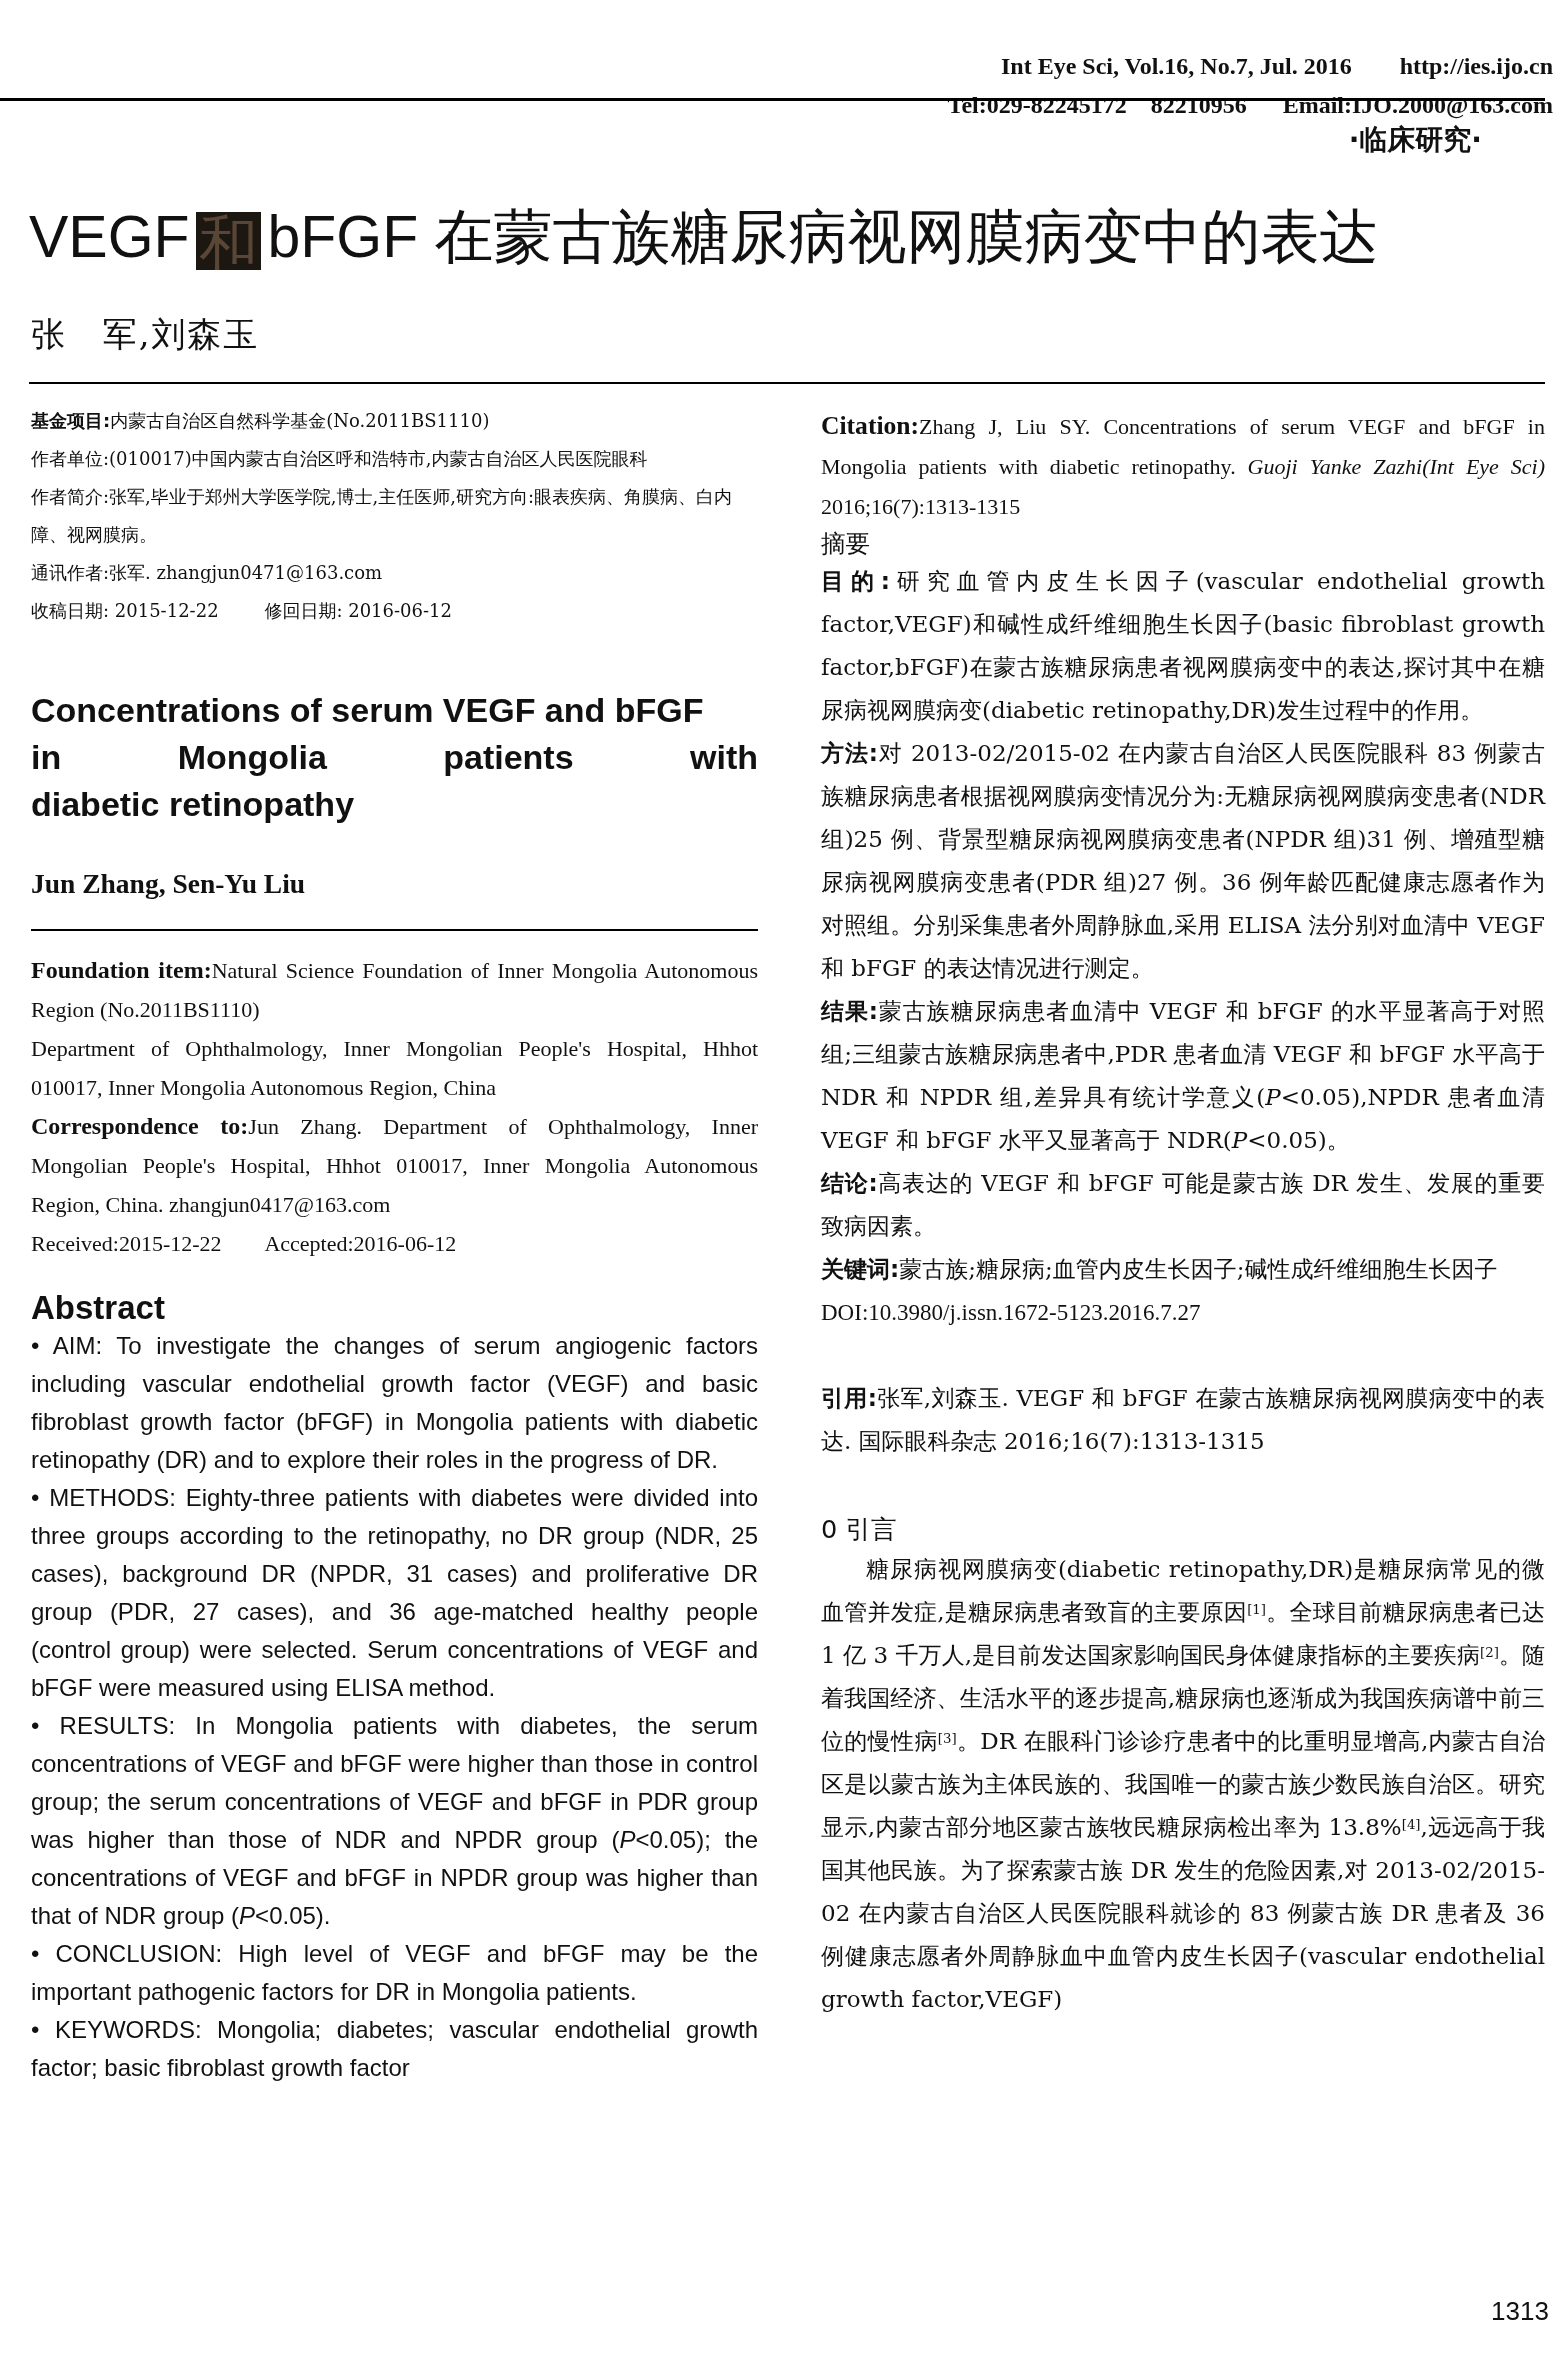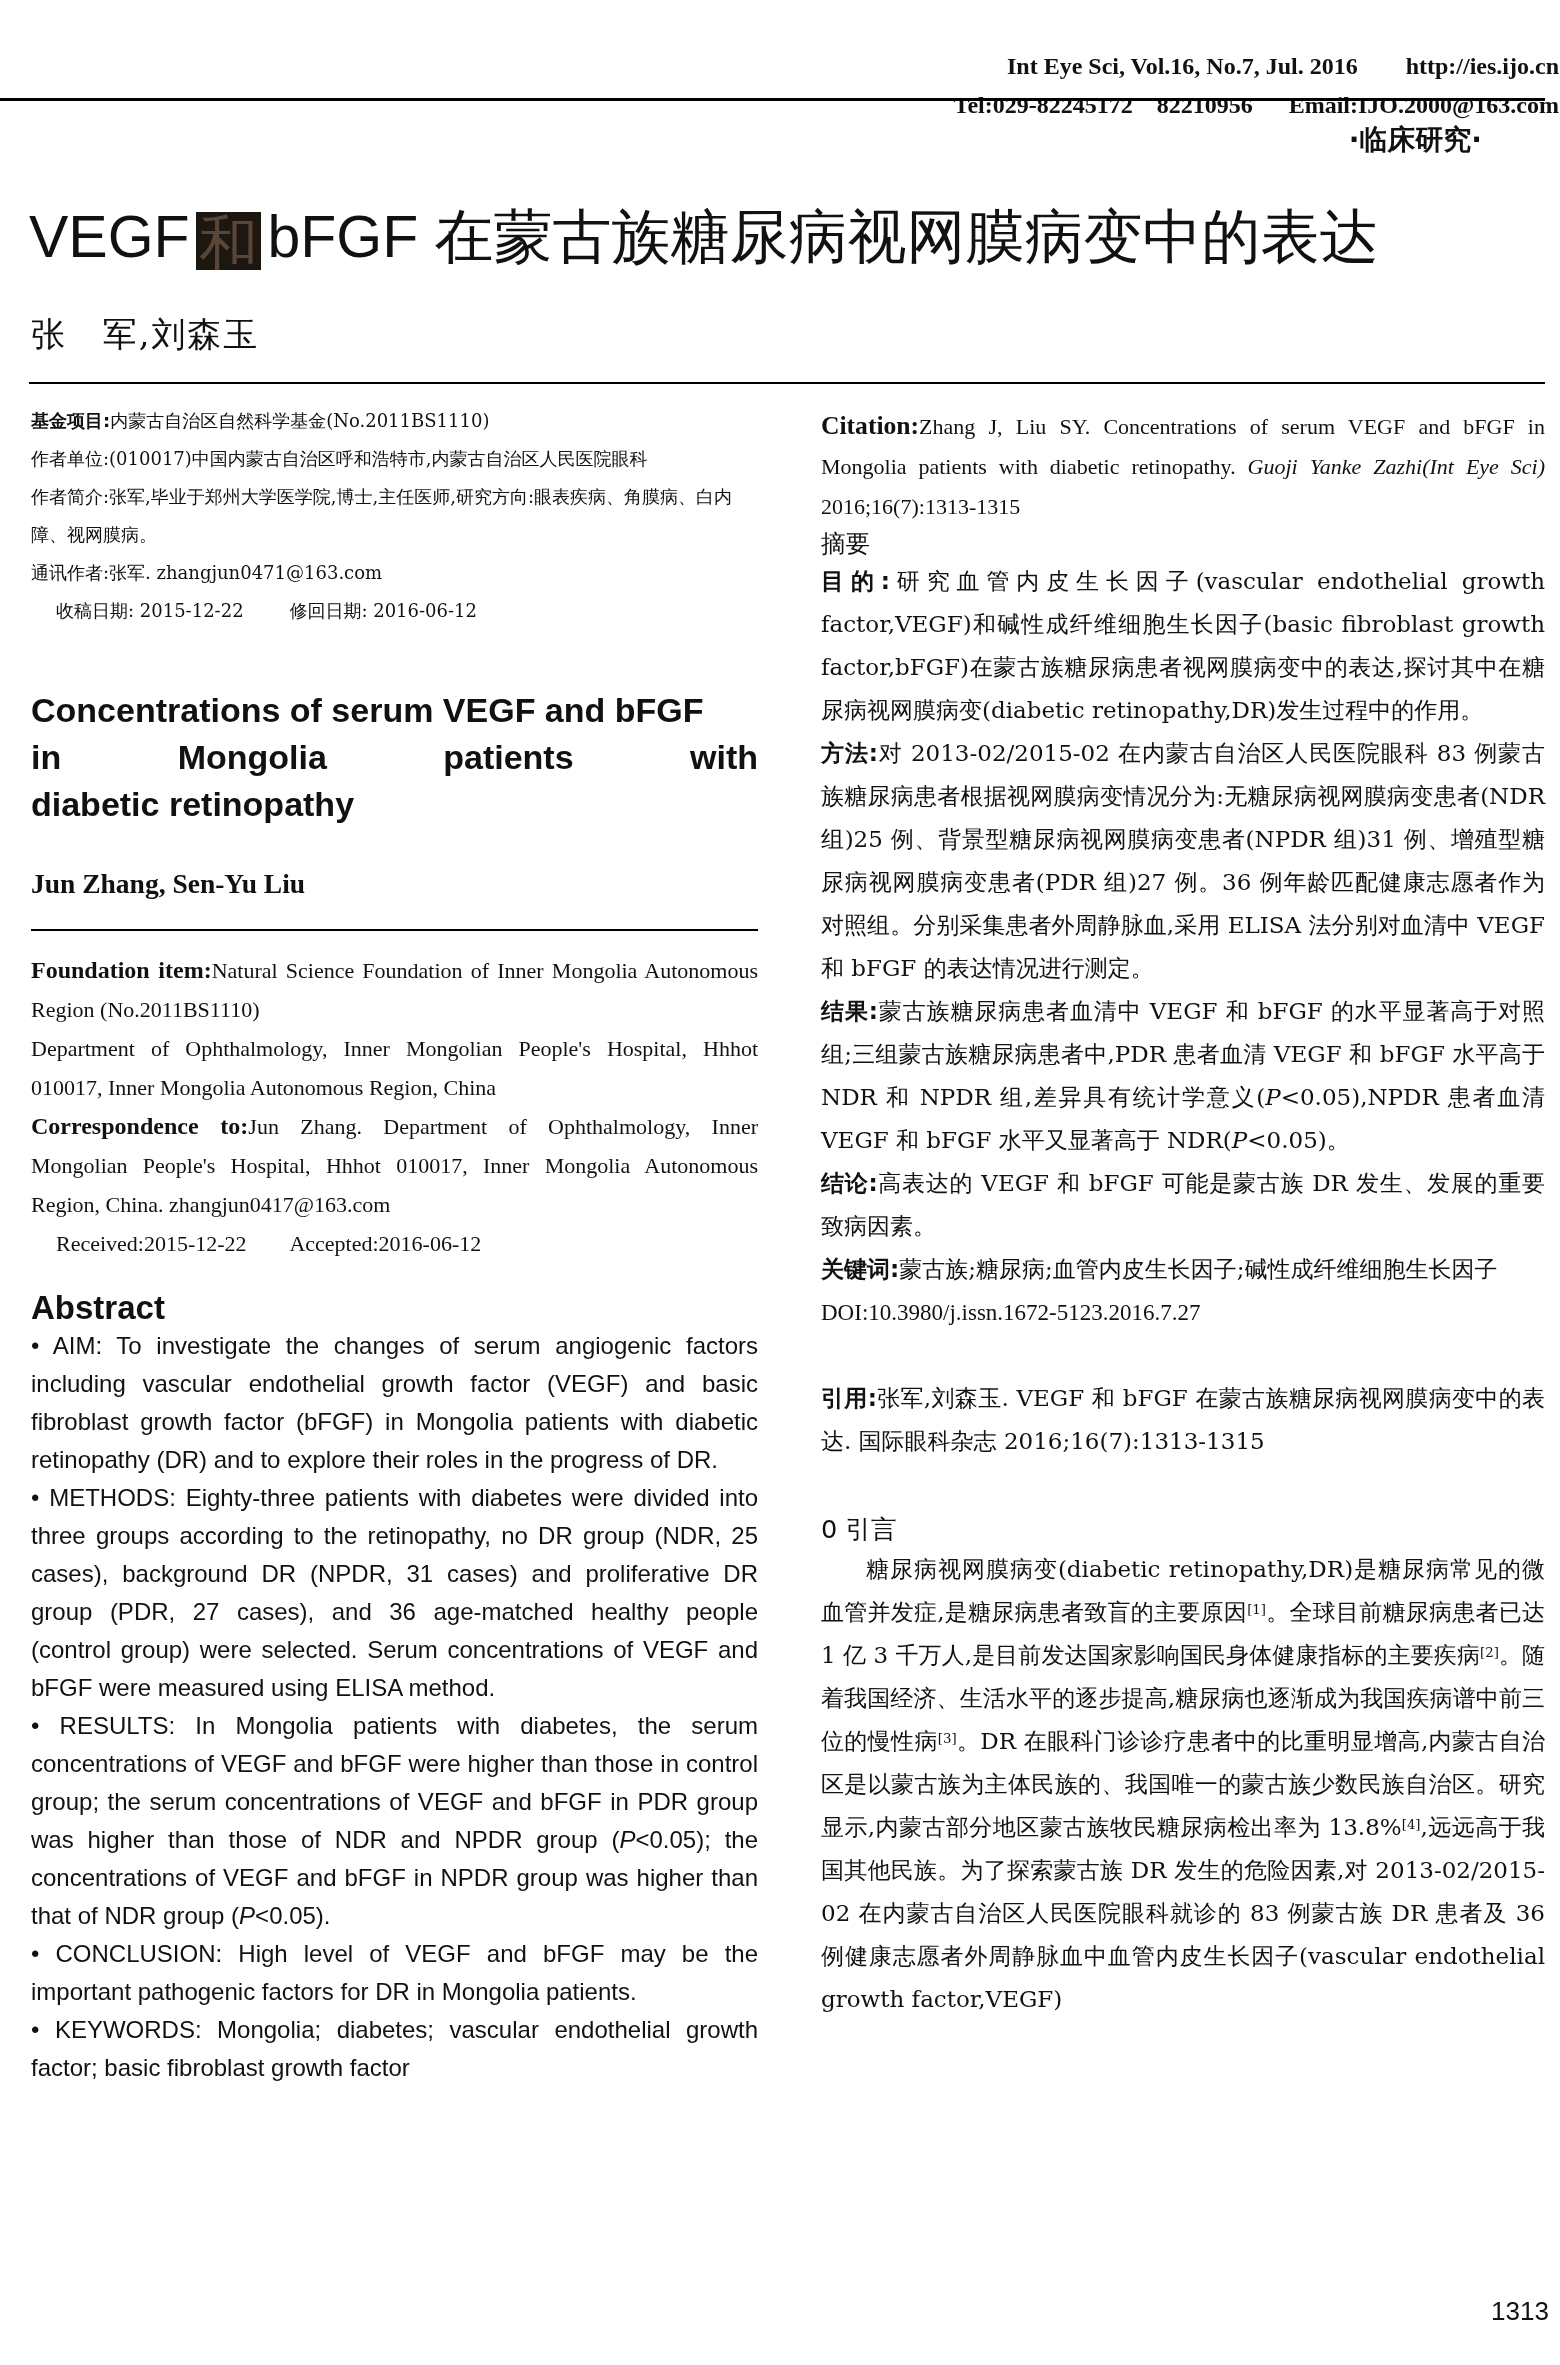--- a/index.html
+++ b/index.html
@@ -1,38 +1,38 @@
 <!DOCTYPE html>
 <html style="font-size:7.6px"><head>
 <meta charset="utf-8">
 <style>
   html, body { margin:0; padding:0; background:#ffffff; }
   body { width:1560px; height:2366px; position:relative; overflow:hidden; color:#111; }
 
   
-  .hdr-line { position:absolute; right:1px; font-family:"Liberation Serif",serif; font-weight:bold; font-size:24px; white-space:pre; letter-spacing:0px; }
+  .hdr-line { position:absolute; right:7px; font-family:"Liberation Serif",serif; font-weight:bold; font-size:24px; white-space:pre; letter-spacing:0px; }
   .hdr1 { top:26px; }
   .hdr2 { top:65px; }
   .hdr-rule { position:absolute; left:0; top:98px; width:1545px; height:3.3px; background:#000; }
   .section-tag { position:absolute; top:121px; right:78px; font-family:"DejaVu Sans",sans-serif; font-size:28px; font-weight:bold; }
 
   
   .title { position:absolute; left:29px; top:199px; font-family:"Liberation Sans","DejaVu Sans",sans-serif; font-size:59px; line-height:76px; white-space:nowrap; }
   .title .hl { display:inline-block; background:#1d1712; color:#5a4637; padding:0 2.8px; line-height:62px; height:58px; vertical-align:middle; margin:0 6.6px; }
   .authors { position:absolute; left:31px; top:312px; font-family:"DejaVu Serif",serif; font-size:34px; letter-spacing:1.9px; }
   .main-rule { position:absolute; left:29px; top:382px; width:1516px; height:2.4px; background:#000; }
 
   
   .col { position:absolute; top:402px; }
   .left { left:31px; width:727px; }
   .right { left:821px; width:724px; }
 
   .meta-cn { font-family:"DejaVu Serif",serif; font-size:18px; line-height:38px; }
   .meta-cn .lbl { font-family:"DejaVu Sans",sans-serif; font-weight:bold; }
-  .dates { white-space:pre;margin-left:25px; }
+  .dates { white-space:pre; }
 
   .en-title { font-family:"Liberation Sans","DejaVu Sans",sans-serif; font-weight:bold; font-size:34px; line-height:47px; margin-top:57px; text-align:justify; text-align-last:left; }
   .en-title .l2 { display:flex; justify-content:space-between; }
   .en-authors { font-family:"Liberation Serif",serif; font-weight:bold; font-size:27.5px; margin-top:40px; }
   .col-rule { height:2.4px; background:#000; margin-top:29px; width:727px; }
 
   .en-meta { margin-top:20px; font-family:"Liberation Serif",serif; font-size:22px; line-height:39px; text-align:justify; }
   .en-meta .lbl { font-weight:bold; font-size:24px; }
   .en-meta .dates { white-space:pre; }
 

